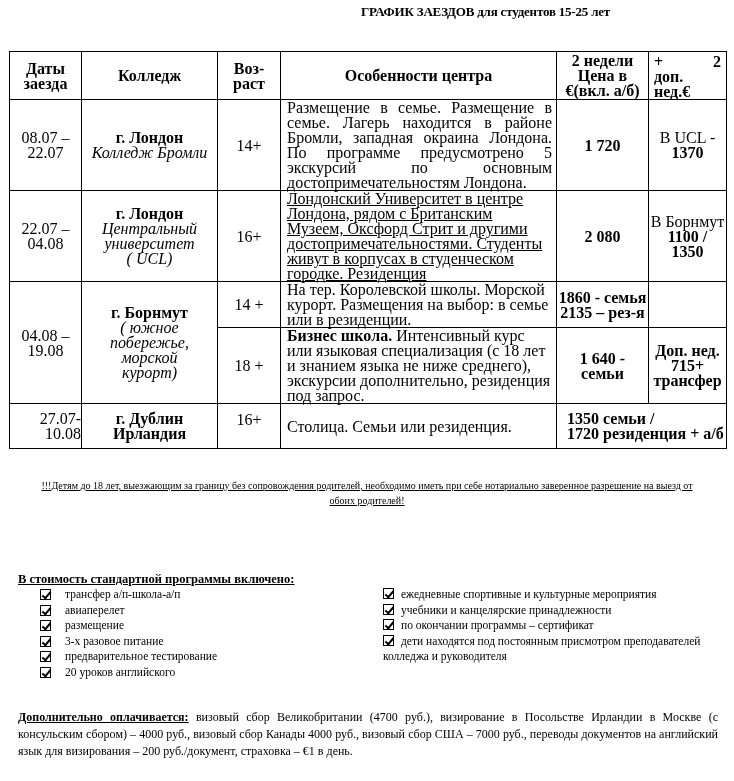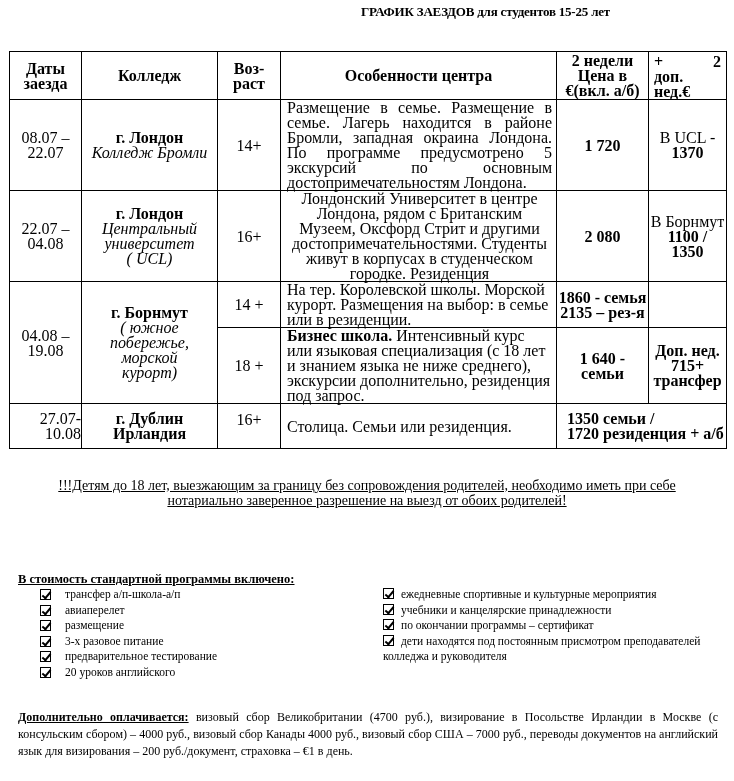--- a/index.html
+++ b/index.html
@@ -21,21 +21,21 @@
   td.price { text-align: center; font-weight: bold; }
   td.price-left { text-align: left; padding-left: 10px; font-weight: bold; }
   .bold { font-weight: bold; }
   .ital { font-style: italic; }
   .row1 td { height: 73px; }
   .row2 td { height: 78px; }
   .row3a td { height: 45px; }
   .row3b td { height: 63px; }
   .row4 td { height: 45px; }
 
-  .warning { position: absolute; top: 478px; left: 0; width: 734px; text-align: center; font-size: 14px; line-height: 15px; text-decoration: underline; padding: 0 40px; }
+  .warning { position: absolute; top: 478px; left: 0; width: 734px; text-align: center; font-size: 10px; line-height: 15px; text-decoration: underline; padding: 0 40px; }
 
   .included-title { position: absolute; top: 572px; left: 18px; font-weight: bold; text-decoration: underline; font-size: 12.5px; }
   .list-left { position: absolute; top: 587px; left: 40px; list-style: none; }
   .list-left li { font-size: 11.5px; line-height: 15.5px; display: flex; align-items: center; }
   .list-right { position: absolute; top: 587px; left: 383px; list-style: none; width: 345px; }
   .list-right li { font-size: 11.5px; line-height: 15.5px; }
   .chk { display: inline-block; width: 11px; height: 11px; border: 1px solid #000; position: relative; margin-right: 14px; flex: none; vertical-align: -1px; }
   .list-right .chk { margin-right: 7px; }
   .chk::after { content: ""; position: absolute; left: 3px; top: 0px; width: 3px; height: 7px; border-right: 2px solid #000; border-bottom: 2px solid #000; transform: rotate(40deg); }
 
@@ -96,21 +96,21 @@
       <div>22.07 –</div>
       <div>04.08</div>
     </td>
     <td class="c">
       <div class="bold">г. Лондон</div>
       <div class="ital">Центральный</div>
       <div class="ital">университет</div>
       <div class="ital">( UCL)</div>
     </td>
     <td class="c">16+</td>
-    <td class="desc" style="text-align:center;">Лондонский Университет в центре Лондона, рядом с Британским Музеем, Оксфорд Стрит и другими достопримечательностями. Студенты живут в корпусах в студенческом городке. Резиденция</td>
+    <td class="desc" style="text-align:left;text-decoration:underline;">Лондонский Университет в центре Лондона, рядом с Британским Музеем, Оксфорд Стрит и другими достопримечательностями. Студенты живут в корпусах в студенческом городке. Резиденция</td>
     <td class="price">2 080</td>
     <td class="c">
       <div>В Борнмут</div>
       <div class="bold">1100 /</div>
       <div class="bold">1350</div>
     </td>
   </tr>
 
   <tr class="row3a">
     <td class="dates" rowspan="2">

